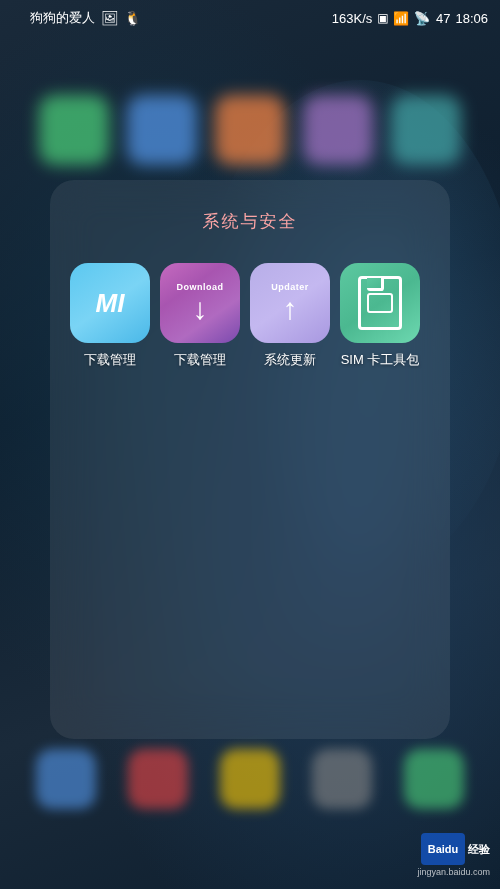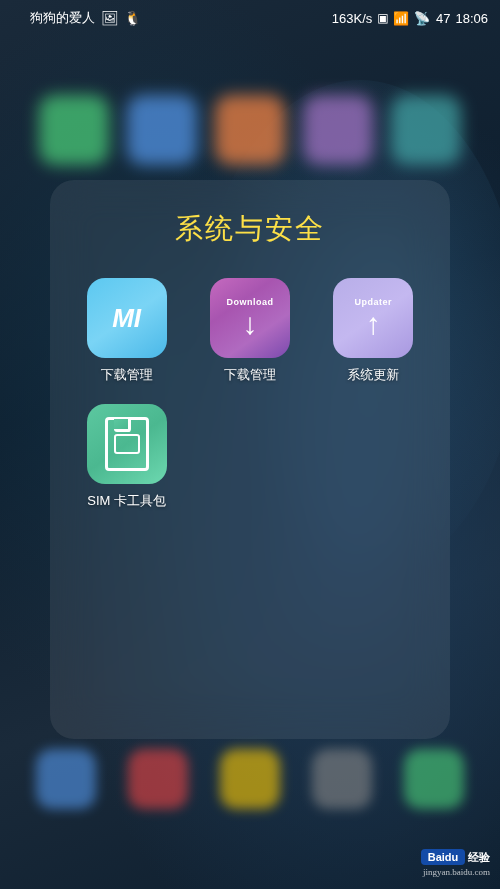--- a/index.html
+++ b/index.html
@@ -112,30 +112,30 @@
       backdrop-filter: blur(20px);
       border-radius: 24px;
       z-index: 10;
       display: flex;
       flex-direction: column;
       align-items: center;
       padding: 30px 20px 20px;
     }
 
     .folder-title {
-      color: #fde047;
-      font-size: 28px;
+      color: #fca5a5;
+      font-size: 17px;
       font-weight: 400;
       margin-bottom: 30px;
       letter-spacing: 2px;
     }
 
     .apps-grid {
       display: grid;
-      grid-template-columns: repeat(3, 1fr);
+      grid-template-columns: repeat(5, 1fr);
       gap: 20px 10px;
       width: 100%;
     }
 
     .app-item {
       display: flex;
       flex-direction: column;
       align-items: center;
       gap: 8px;
       cursor: pointer;
@@ -428,18 +428,18 @@
   <div class="blurred-icon bg-icon-blue" style="width:60px;height:60px;"></div>
   <div class="blurred-icon bg-icon-red" style="width:60px;height:60px;"></div>
   <div class="blurred-icon bg-icon-yellow" style="width:60px;height:60px;"></div>
   <div class="blurred-icon bg-icon-gray" style="width:60px;height:60px;"></div>
   <div class="blurred-icon bg-icon-green" style="width:60px;height:60px;"></div>
 </div>
 
 <div class="watermark">
   <div style="display:flex;flex-direction:column;align-items:flex-end;gap:2px;">
     <div style="display:flex;align-items:center;gap:3px;">
-      <div style="width:44px;height:16px;background:rgba(20,80,180,0.9);border-radius:4px;display:flex;align-items:center;justify-content:center;color:white;font-size:11px;font-weight:800;">Baidu</div>
+      <div style="width:44px;height:32px;background:rgba(20,80,180,0.9);border-radius:4px;display:flex;align-items:center;justify-content:center;color:white;font-size:11px;font-weight:800;">Baidu</div>
       <span style="color:white;font-size:11px;font-weight:600;">经验</span>
     </div>
-    <span style="color:rgba(255,255,255,0.7);font-size:9px;font-family:Liberation Serif, serif;">jingyan.baidu.com</span>
+    <span style="color:rgba(255,255,255,0.7);font-size:9px;">jingyan.baidu.com</span>
   </div>
 </div>
 
 </body></html>

